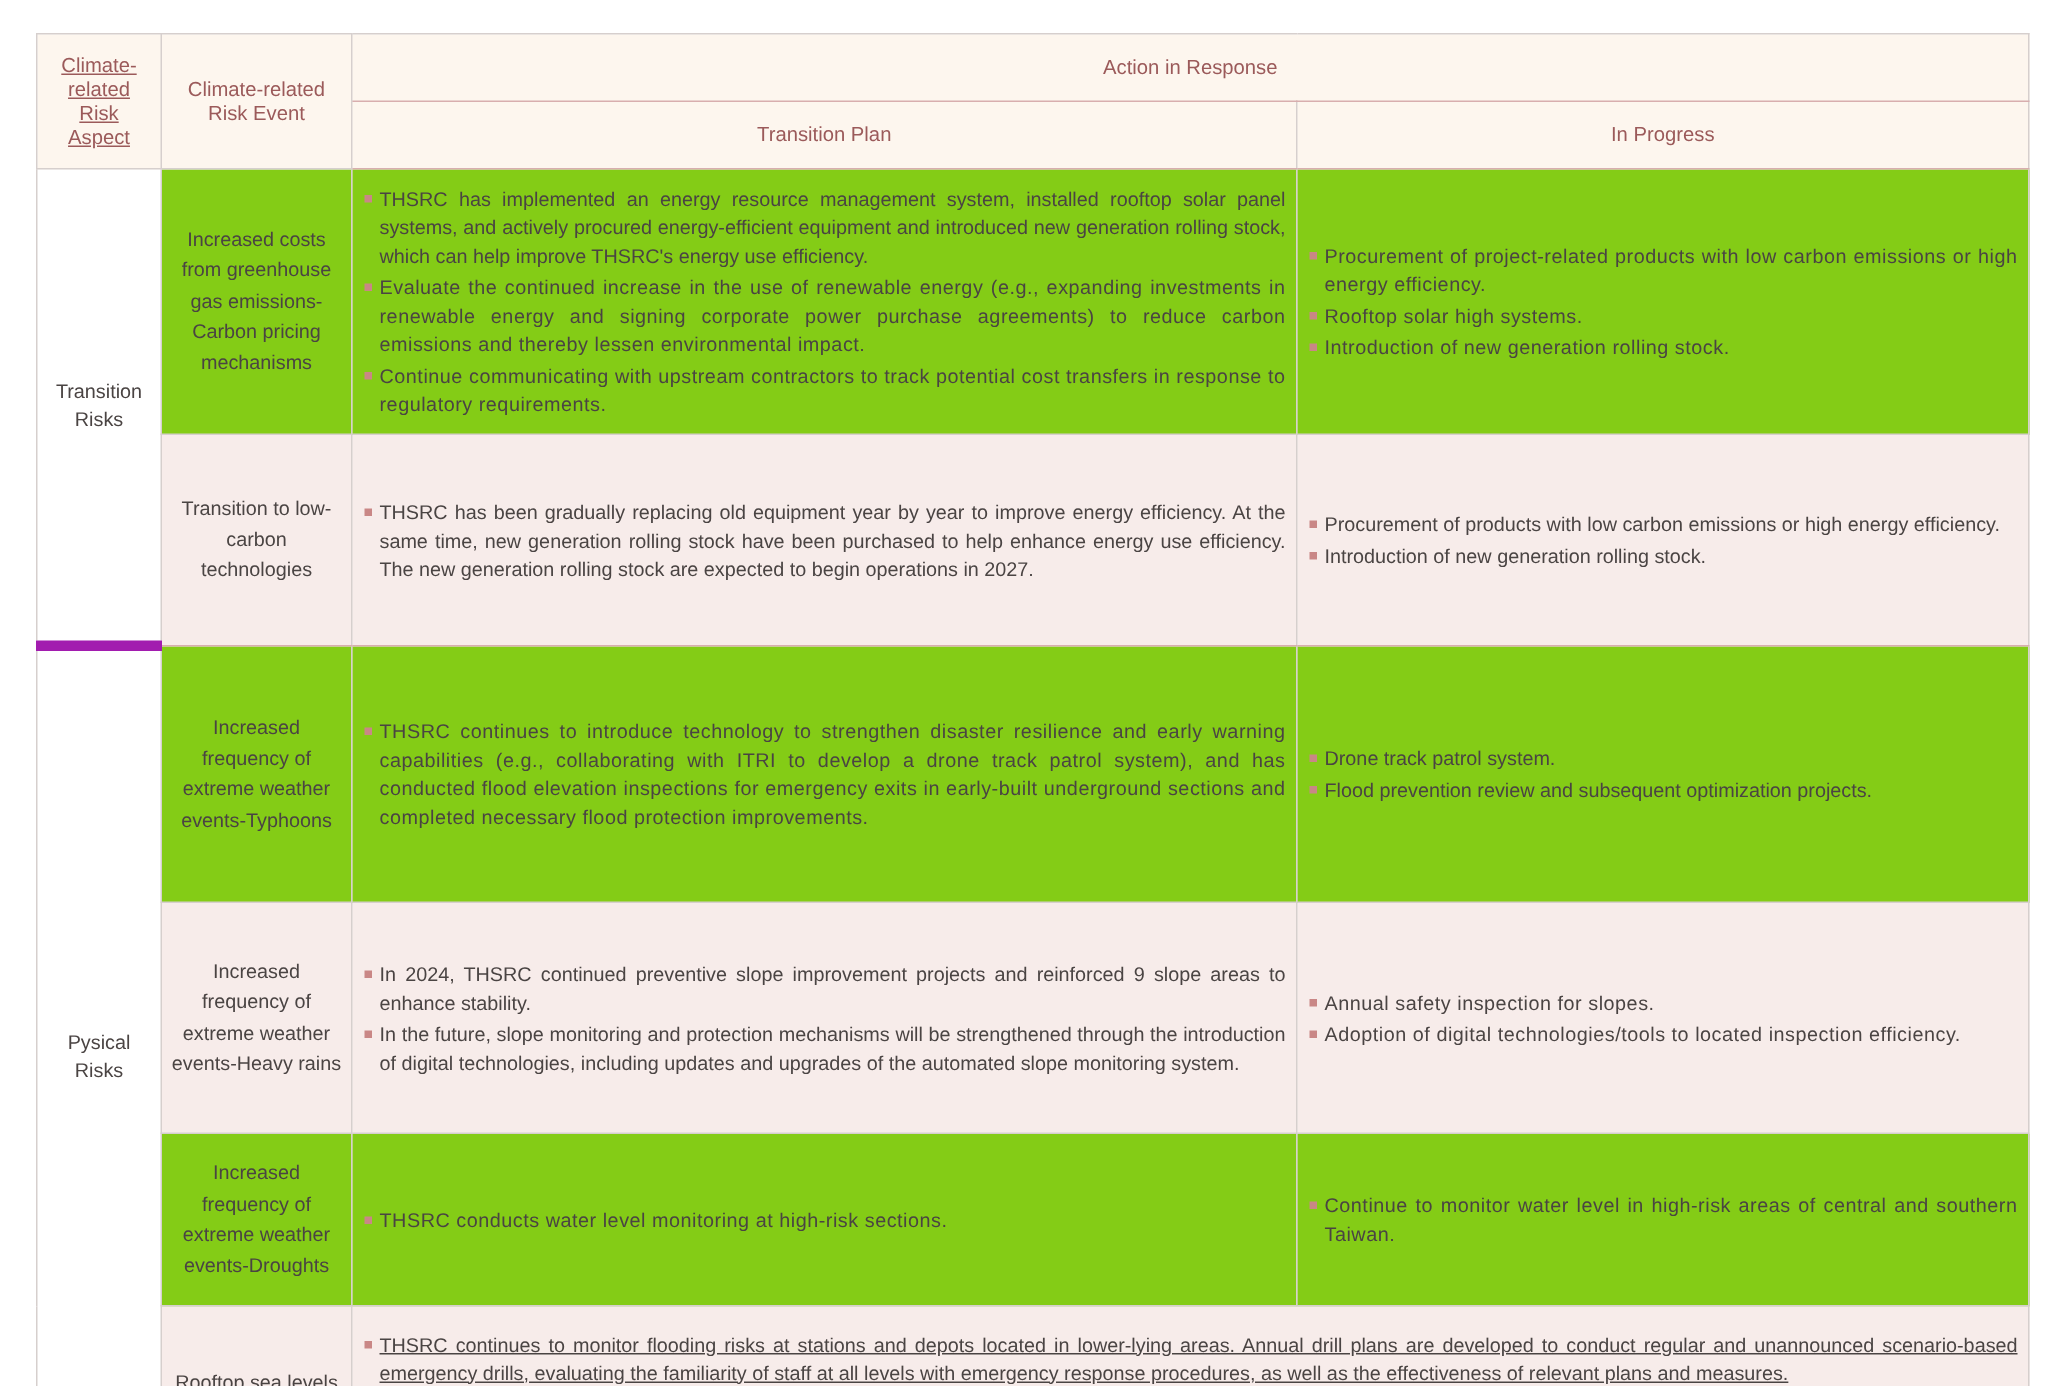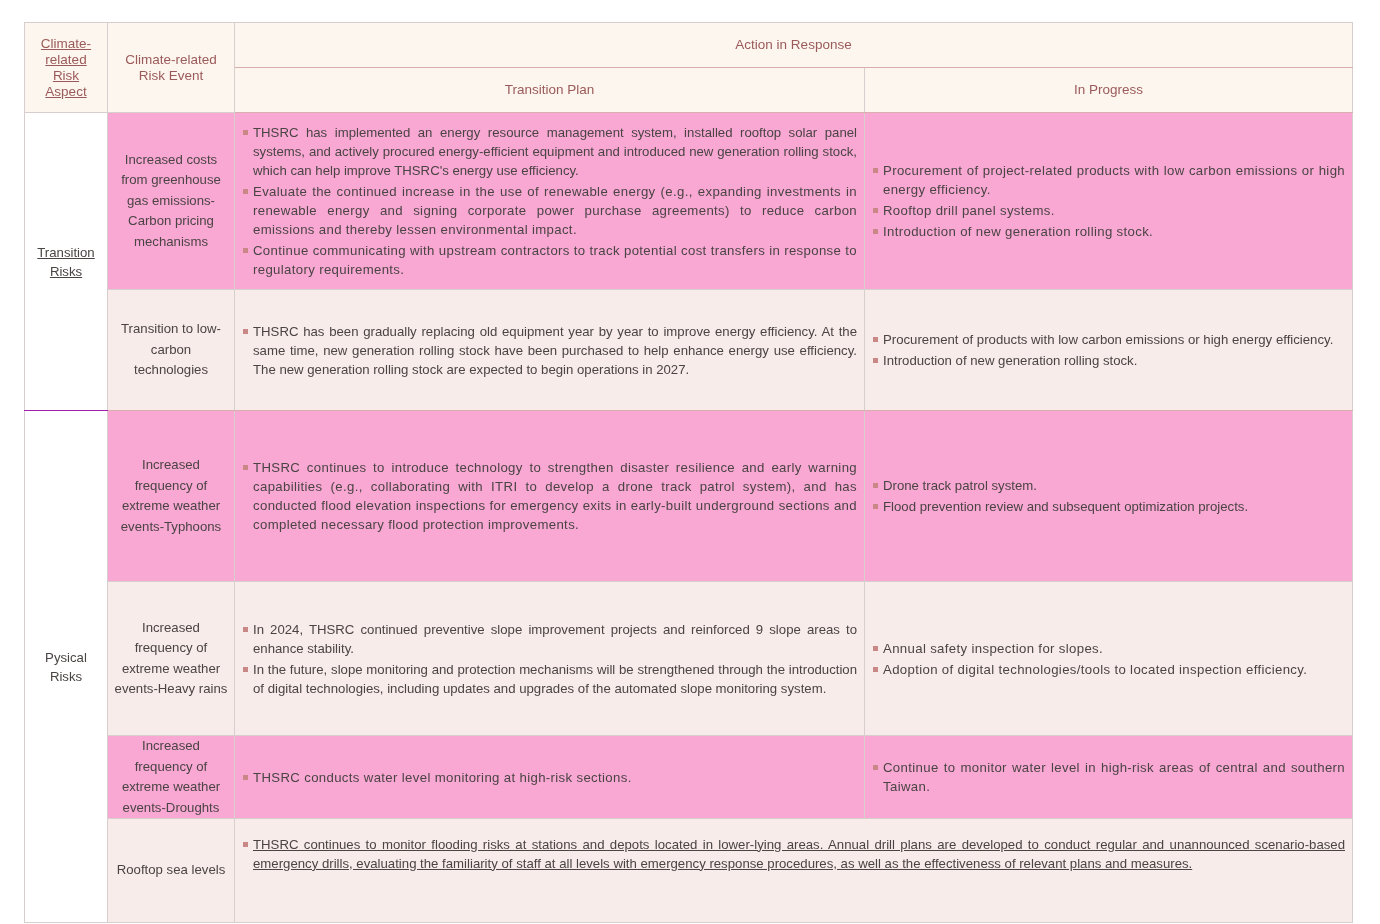--- a/index.html
+++ b/index.html
@@ -12,24 +12,24 @@
   table.risk td, table.risk th { border:1px solid #d6cfcd; vertical-align:middle; }
   thead th {
     background:#fdf6ee; color:#9b5a5a; font-weight:normal; text-align:center;
     font-size:13.5px; line-height:16px;
   }
   thead tr.h1 th { height:42px; }
   thead tr.h2 th { height:42px; }
   thead tr.h2 th, thead tr.h1 th.span2 { border-bottom:1px solid #d8aeae; }
   tbody tr.group-end td { border-bottom:1px solid #d8aeae; }
   td.aspect { text-align:center; background:#ffffff; padding:0 6px; }
-  td.event { text-align:center; padding:0 6px; line-height:20.5px; }
+  td.event { text-align:center; padding:16px 6px; line-height:20.5px; }
   td.plan, td.prog { vertical-align:top; padding:8px 7px 6px 7px; text-align:justify; }
   tr.pink td.event, tr.pink td.plan, tr.pink td.prog { background:#f7ecea; }
-  tr.white td.event, tr.white td.plan, tr.white td.prog { background:#f9a8d4; }
+  tr.white td.event, tr.white td.plan, tr.white td.prog { background:#84cc16; }
   ul { list-style:none; margin:0; padding:0; }
   li { position:relative; padding-left:11px; margin-bottom:2px; }
   li .bullet { position:absolute; left:1px; top:7px; width:5px; height:5px; background:#c98786; }
   .wide { letter-spacing:0.35px; }
 </style>
 </head>
 <body>
 
 <table class="risk">
   <colgroup>
@@ -45,38 +45,38 @@
       <th colspan="2" class="span2">Action in Response</th>
     </tr>
     <tr class="h2">
       <th>Transition Plan</th>
       <th>In Progress</th>
     </tr>
   </thead>
   <tbody>
 
     <tr class="white" style="height:177px">
-      <td rowspan="2" class="aspect" style="border-bottom:1px solid #a21caf;text-decoration:underline;">Transition Risks</td>
+      <td rowspan="2" class="aspect" style="border-bottom:7px solid #a21caf;">Transition Risks</td>
       <td class="event">Increased costs from greenhouse gas emissions-Carbon pricing mechanisms</td>
       <td class="plan">
         <ul>
           <li><span class="bullet"></span><span>THSRC has implemented an energy resource management system, installed rooftop solar panel systems, and actively procured energy-efficient equipment and introduced  new generation rolling stock, which can help improve THSRC's energy use efficiency.</span></li>
           <li class="wide"><span class="bullet"></span><span>Evaluate the continued increase in the use of renewable energy (e.g., expanding investments in renewable energy and signing corporate power purchase agreements) to reduce carbon emissions and thereby lessen environmental impact.</span></li>
           <li class="wide"><span class="bullet"></span><span>Continue communicating with upstream contractors to track potential cost transfers in response to regulatory requirements.</span></li>
         </ul>
       </td>
       <td class="prog wide">
         <ul>
           <li><span class="bullet"></span><span>Procurement of project-related products with low carbon emissions or high energy efficiency.</span></li>
-          <li><span class="bullet"></span><span>Rooftop drill panel systems.</span></li>
+          <li><span class="bullet"></span><span>Rooftop solar high systems.</span></li>
           <li><span class="bullet"></span><span>Introduction of  new generation rolling stock.</span></li>
         </ul>
       </td>
     </tr>
-    <tr class="pink group-end" style="height:121px">
+    <tr class="pink group-end" style="height:141px">
       <td class="event">Transition to low-carbon technologies</td>
       <td class="plan">
         <ul>
           <li><span class="bullet"></span><span>THSRC has been gradually replacing old equipment year by year to improve energy efficiency. At the same time,  new generation rolling stock have been purchased to help enhance energy use efficiency. The new generation rolling stock are expected to begin operations in 2027.</span></li>
         </ul>
       </td>
       <td class="prog">
         <ul>
           <li><span class="bullet"></span><span>Procurement of products with low carbon emissions or high energy efficiency.</span></li>
           <li><span class="bullet"></span><span>Introduction of new generation rolling stock.</span></li>

